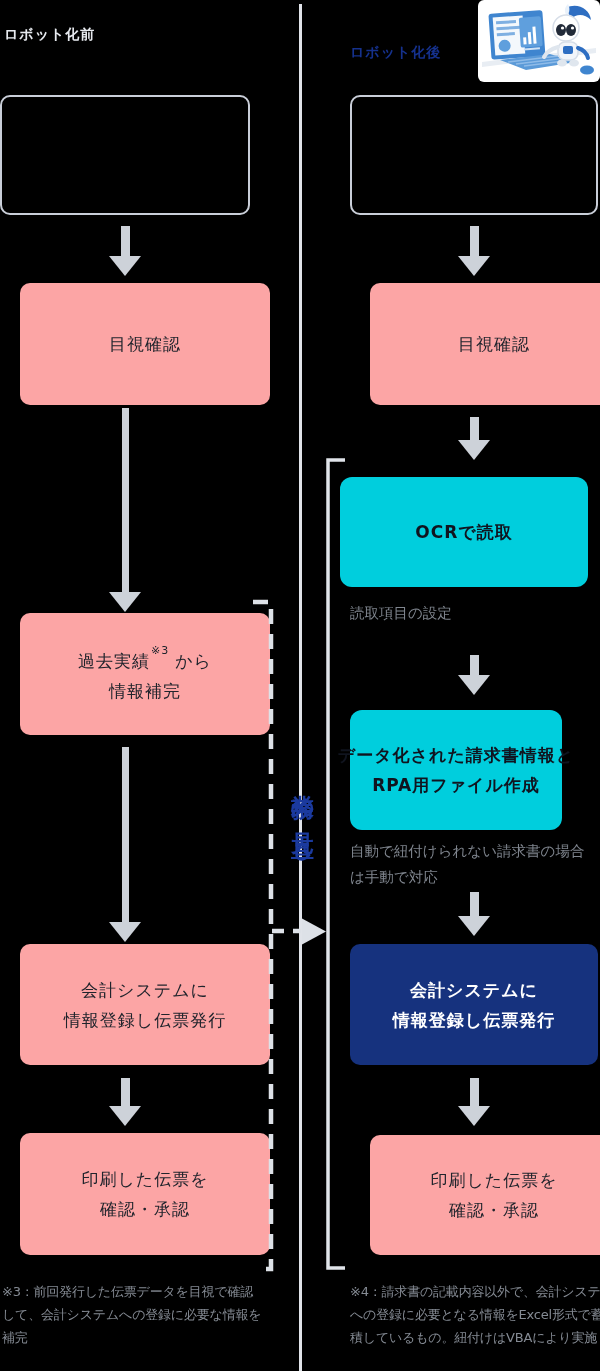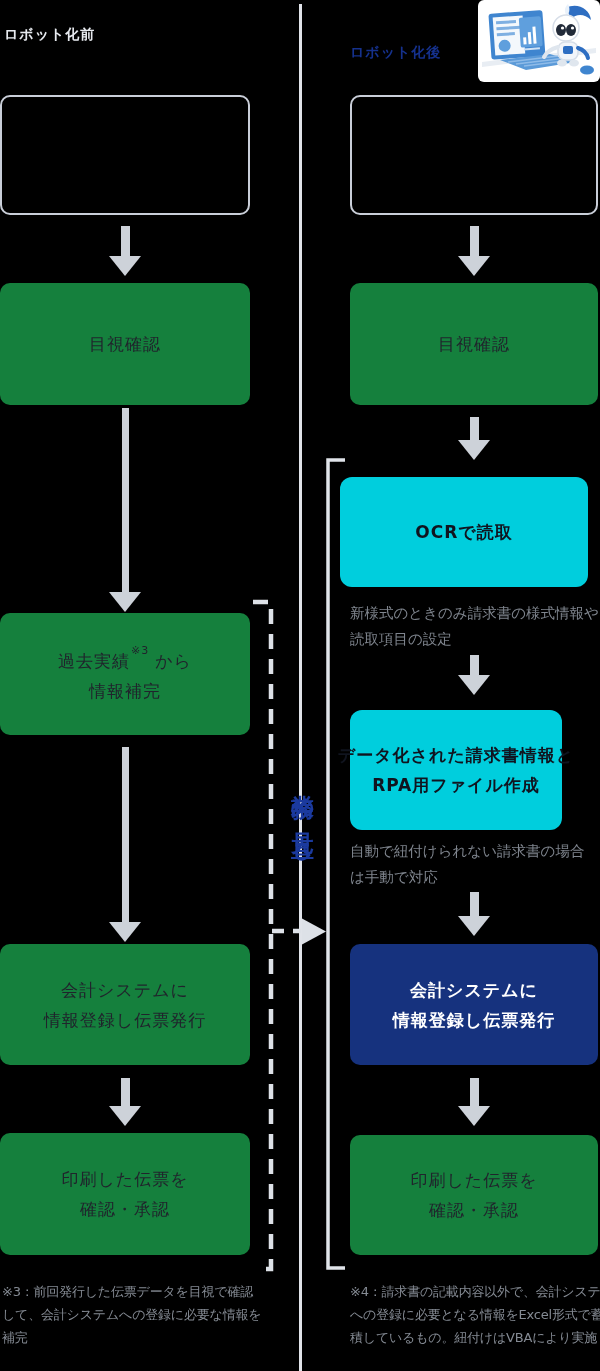--- a/index.html
+++ b/index.html
@@ -13,21 +13,21 @@
   .hdr-after  { left:350px; top:44px; color:#15318d;text-align:center; }
 
   .box {
     position:absolute; display:flex; flex-direction:column;
     align-items:center; justify-content:center; border-radius:10px;
     font-size:17px; line-height:30px; letter-spacing:1px; text-align:center;
     color:#20242c;
   }
   .box .line { white-space:nowrap; }
   .box-outline { border:2px solid #c9ced8; background:transparent; }
-  .box-gray   { background:#15803d; }
+  .box-gray   { background:#fca5a5;margin-left:20px; }
   .box-cyan   { background:#00cedd; font-weight:bold; color:#10141f; border-radius:12px; }
   .box-navy   { background:#16327e; font-weight:bold; color:#ffffff; }
 
   sup.fnref { font-size:11px; position:relative; top:-6px; margin:0 1px; }
   .sp { margin-left:5px; }
 
   .arrow { position:absolute; width:32px; display:flex; flex-direction:column; align-items:center; }
   .arrow .stem { width:9px; background:#cdd2d9; flex:1 1 auto; }
   .arrow.thin .stem { width:7px; }
   .arrow .head {
@@ -170,21 +170,20 @@
   <div class="arrow" style="left:458px; top:417px; height:43px;">
     <div class="stem"></div>
     <div class="head"></div>
   </div>
 
   <div class="box box-cyan" style="left:340px; top:477px; width:248px; height:110px;">
     <div class="line">OCRで読取</div>
   </div>
 
   <div class="caption" style="left:350px; top:600px;">
-    <div>新様式のときのみ請求書の様式情報や</div>
     <div>読取項目の設定</div>
   </div>
 
   <div class="arrow" style="left:458px; top:655px; height:40px;">
     <div class="stem"></div>
     <div class="head"></div>
   </div>
 
   <div class="box box-cyan" style="left:350px; top:710px; width:212px; height:120px;">
     <div class="line">データ化された請求書情報と</div>

